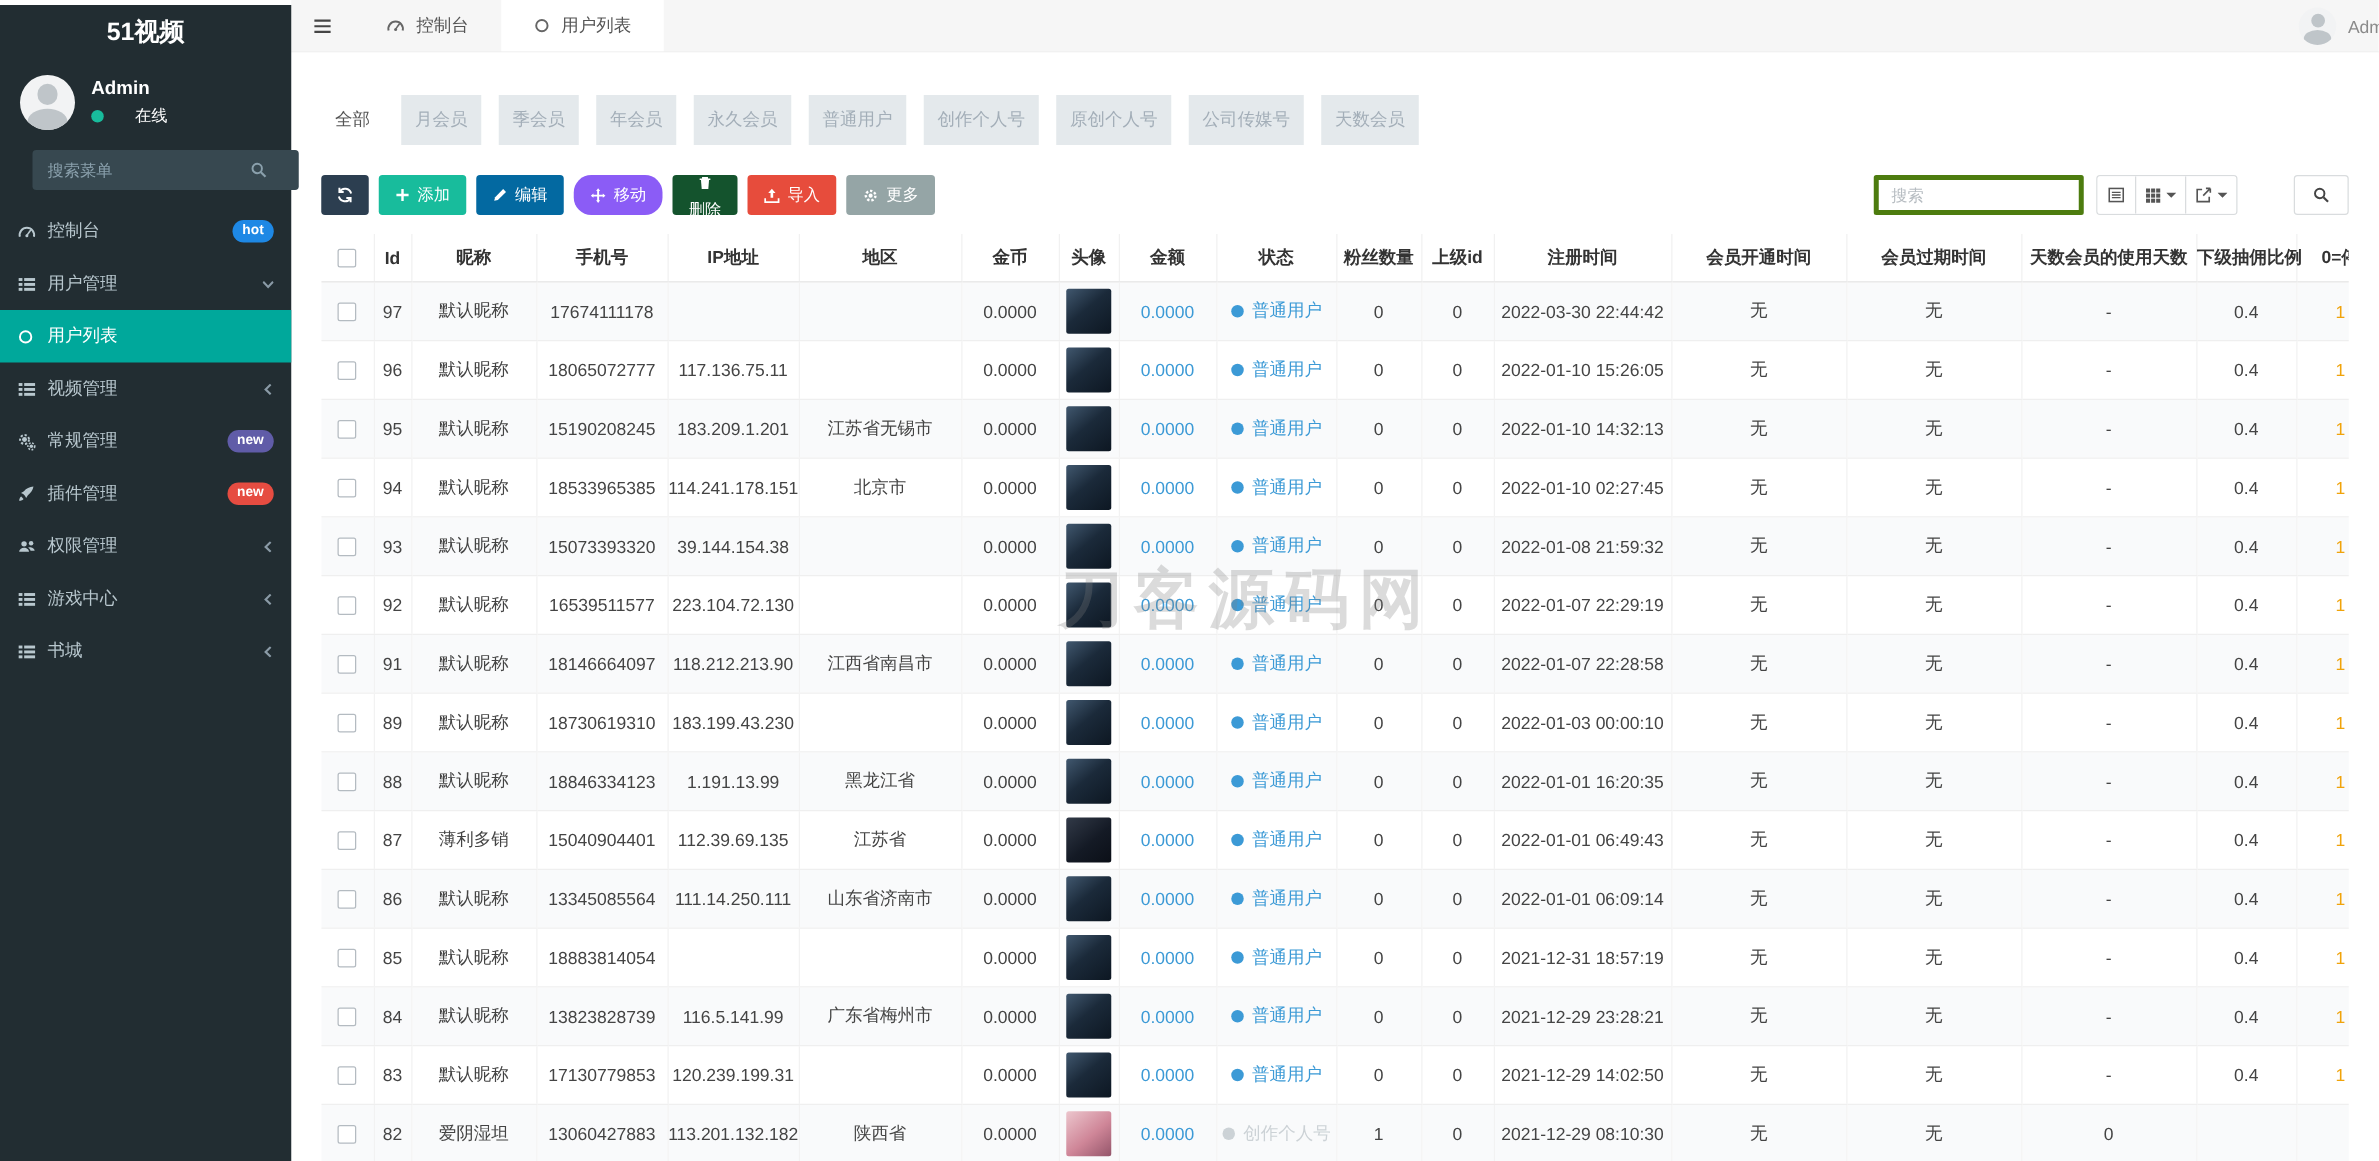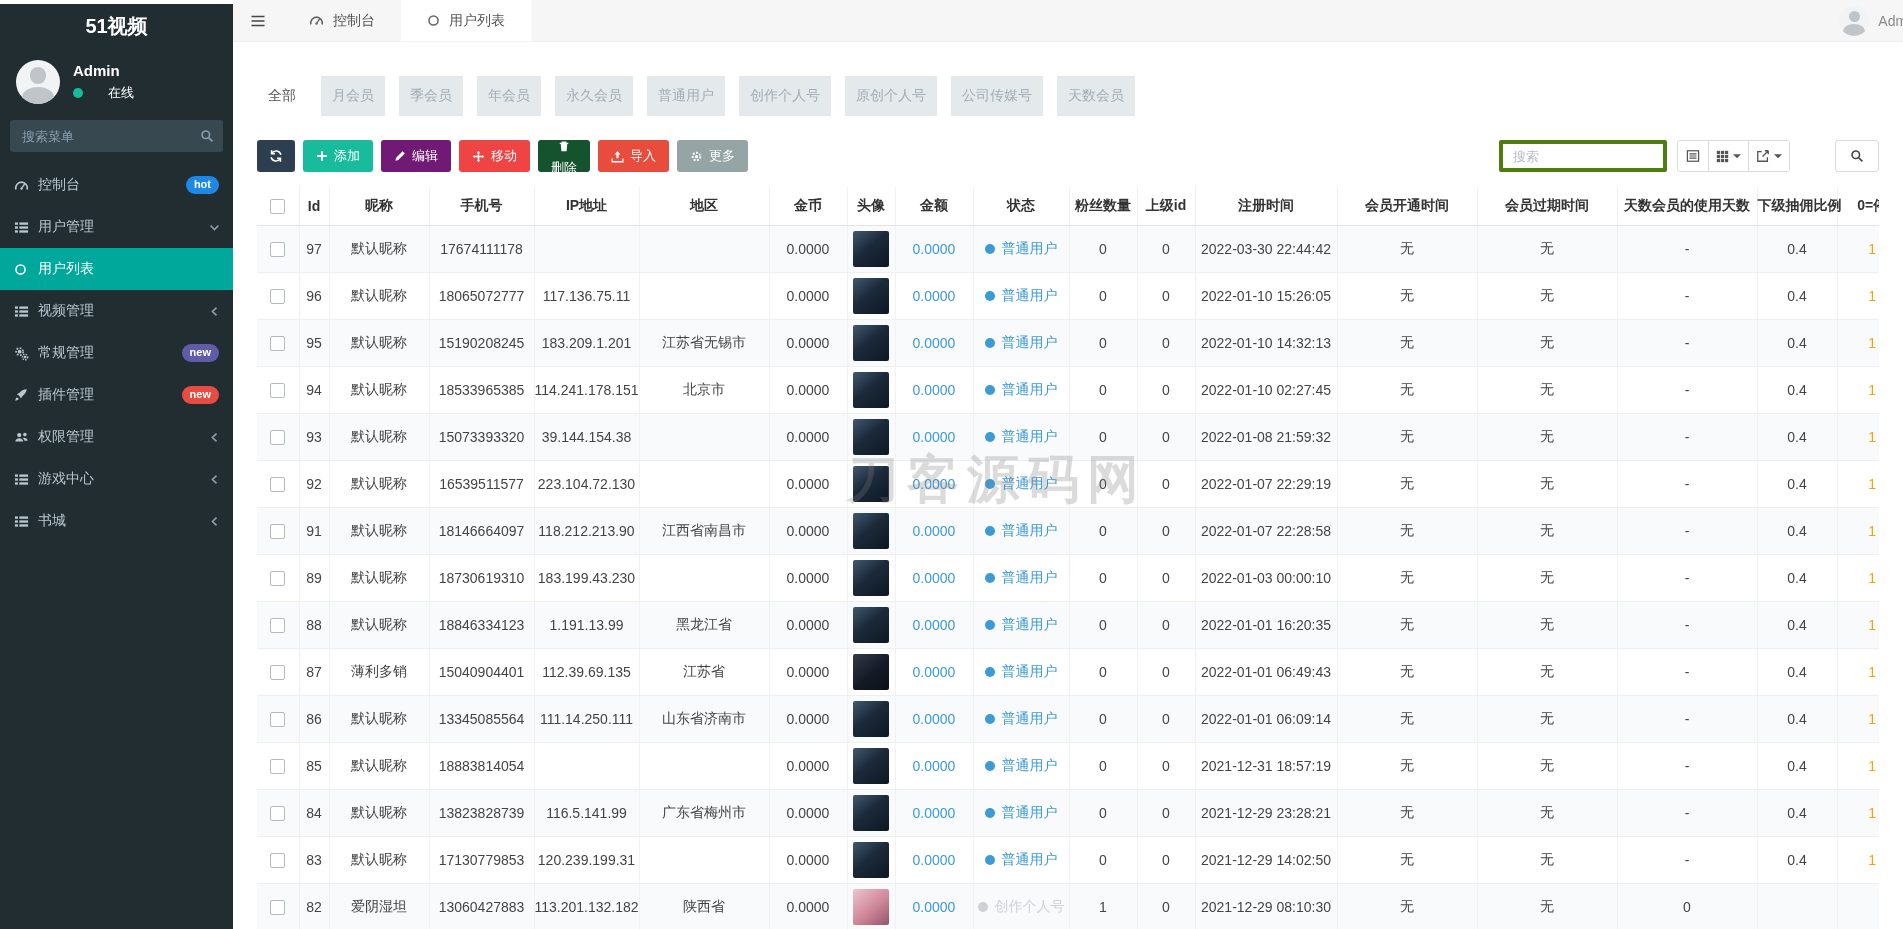--- a/index.html
+++ b/index.html
@@ -15,21 +15,21 @@
   .logo { height:44px; line-height:44px; text-align:center; color:#fff; font-size:20px; font-weight:bold; }
   .user-panel { display:flex; align-items:center; gap:13px; padding:12px 16px 14px; }
   .person { position:relative; border-radius:50%; overflow:hidden; background:#f2f3f4; }
   .person::before { content:""; position:absolute; width:38%; height:38%; left:31%; top:16%; border-radius:50%; background:#bfc5c9; }
   .person::after  { content:""; position:absolute; width:74%; height:48%; left:13%; top:61%; border-radius:50% 50% 0 0; background:#bfc5c9; }
   .avatar-lg { width:44px; height:44px; }
   .up-name { color:#fff; font-weight:bold; font-size:15px; }
   .up-status { margin-top:5px; font-size:13px; color:#fff; display:flex; align-items:center; gap:25px; }
   .dot-online { width:10px; height:10px; border-radius:50%; background:#18bc9c; }
   .sidebar-search { margin:2px 10px 12px; position:relative; }
-  .sidebar-search input { width:100%; height:32px; background:#374850; border:none; border-radius:3px; color:#cfd8dc; font-size:13px; padding:0 30px 0 12px; outline:none; font-family:inherit; }
+  .sidebar-search input { width:100%; height:32px; background:#374850; border:none; border-radius:3px; color:#cfd8dc; font-size:13px; padding:0 30px 0 12px; outline:none; font-family:inherit;margin-left:16px; }
   .sidebar-search input::placeholder { color:#8aa0ac; }
   .sidebar-search .s-ico { position:absolute; right:9px; top:9px; color:#8aa0ac; }
   .m-item { height:42px; display:flex; align-items:center; padding:0 14px; font-size:14px; cursor:pointer; }
   .m-item .ico { width:24px; display:flex; align-items:center; color:#b8c7ce; }
   .m-item.active { background:#00a89b; color:#fff; }
   .m-item.active .ico { color:#fff; }
   .badge { margin-left:auto; font-size:11px; font-weight:bold; color:#fff; padding:2px 8px; border-radius:9px; line-height:1.2; }
   .chev { margin-left:auto; color:#8a9aa6; display:flex; }
 
   
@@ -46,22 +46,22 @@
 
   .filter-tabs { display:flex; gap:14px; height:40px; }
   .ftab { padding:0 11px; display:flex; align-items:center; font-size:14px; color:#a3aeb8; background:#e4e9ec; cursor:pointer; }
   .ftab.active { background:#fff; color:#555; }
 
   .toolbar { margin-top:24px; display:flex; align-items:flex-start; }
   .btn { height:32px; border:none; border-radius:3px; color:#fff; font-size:13px; display:inline-flex; align-items:center; gap:6px; padding:0 13px; margin-right:8px; cursor:pointer; font-family:inherit; }
   .btn .ico { display:flex; }
   .btn-dark    { background:#2c3e50; padding:0 12px; }
   .btn-success { background:#18bc9c; }
-  .btn-success-dis { background:#701a75; }
-  .btn-info-dis    { background:#ef4444; }
+  .btn-success-dis { background:#0369a1; }
+  .btn-info-dis    { background:#8b5cf6;border-radius:14px; }
   .btn-danger-dis  { background:#14532d;flex-direction:column; }
   .btn-danger  { background:#e74c3c; }
   .btn-secondary { background:#95a5a6; }
 
   .toolbar-right { margin-left:auto; display:flex; align-items:center; }
   .tbl-search { width:168px; height:32px; border:4px solid #4d7c0f; border-radius:2px; padding:0 10px; font-size:13px; color:#555; outline:none; font-family:inherit; }
   .tbl-search::placeholder { color:#b6bcc1; }
   .view-group { display:flex; margin-left:10px; margin-right:45px; border:1px solid #d9dcde; border-radius:3px; overflow:hidden; }
   .vbtn { min-width:30px; height:30px; padding:0 7px; background:#fff; border:none; border-left:1px solid #d9dcde; color:#555; display:flex; align-items:center; justify-content:center; gap:4px; cursor:pointer; }
   .vbtn:first-child { border-left:none; }

